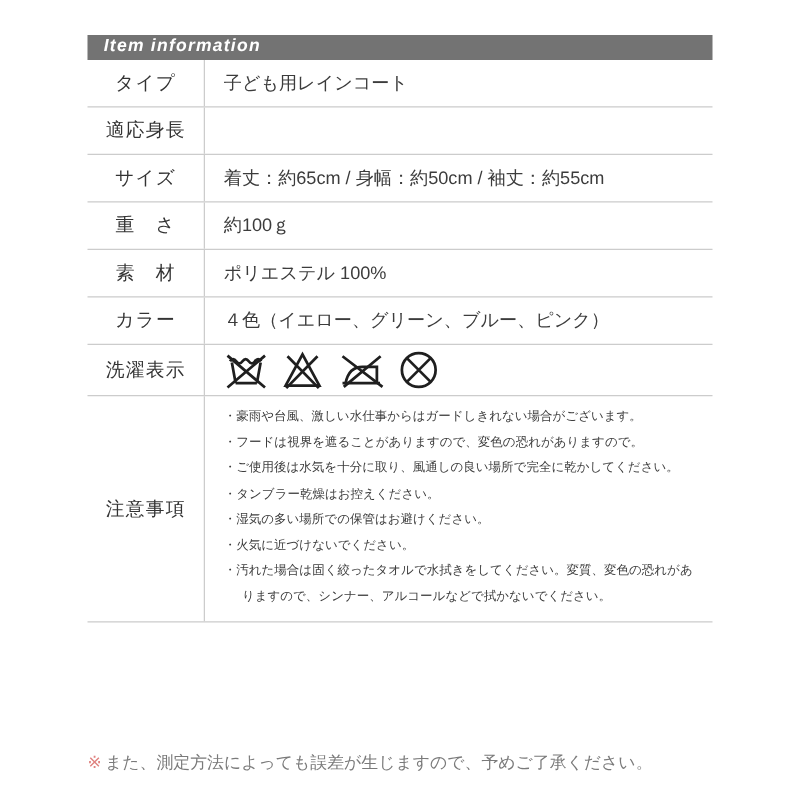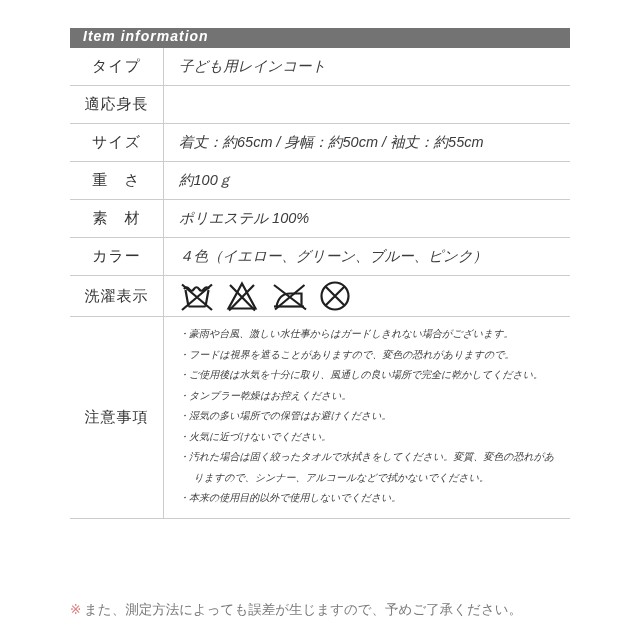--- a/index.html
+++ b/index.html
@@ -19,21 +19,20 @@
   .lcell{
     flex:0 0 94px;width:94px;border-right:1px solid #cccccc;
     display:flex;align-items:center;justify-content:center;
     font-weight:normal;font-size:15px;color:#333333;letter-spacing:1px;
     box-sizing:border-box;padding:4px 2px;text-align:center;
   }
   .vcell{
     flex:1;display:flex;align-items:center;
     padding:4px 6px 4px 15px;font-size:14.5px;color:#3c3c3c;
     box-sizing:border-box;
-    font-style:italic;
   }
   .vcell.sym{gap:9px;padding-top:3px;padding-bottom:3px;}
   .vcell.notes-cell{display:block;padding-top:7px;padding-bottom:9px;}
   .note{
     font-size:10px;line-height:20.5px;color:#3c3c3c;
     padding-left:14.5px;text-indent:-14.5px;
   }
   .care{display:block;}
   .footnote{
     position:absolute;left:70px;top:600px;width:520px;
@@ -109,21 +108,20 @@
     <div class="row">
       <div class="lcell">注意事項</div>
       <div class="vcell notes-cell">
         <div class="note">・豪雨や台風、激しい水仕事からはガードしきれない場合がございます。</div>
         <div class="note">・フードは視界を遮ることがありますので、変色の恐れがありますので。</div>
         <div class="note">・ご使用後は水気を十分に取り、風通しの良い場所で完全に乾かしてください。</div>
         <div class="note">・タンブラー乾燥はお控えください。</div>
         <div class="note">・湿気の多い場所での保管はお避けください。</div>
         <div class="note">・火気に近づけないでください。</div>
         <div class="note">・汚れた場合は固く絞ったタオルで水拭きをしてください。変質、変色の恐れがありますので、シンナー、アルコールなどで拭かないでください。</div>
-        <div class="note">・本来の使用目的以外で使用しないでください。</div>
       </div>
     </div>
 
   </div>
 </div>
 
 <div class="footnote">
   <span class="fn-marker">※</span>
   <div>また、測定方法によっても誤差が生じますので、予めご了承ください。</div>
 </div>

